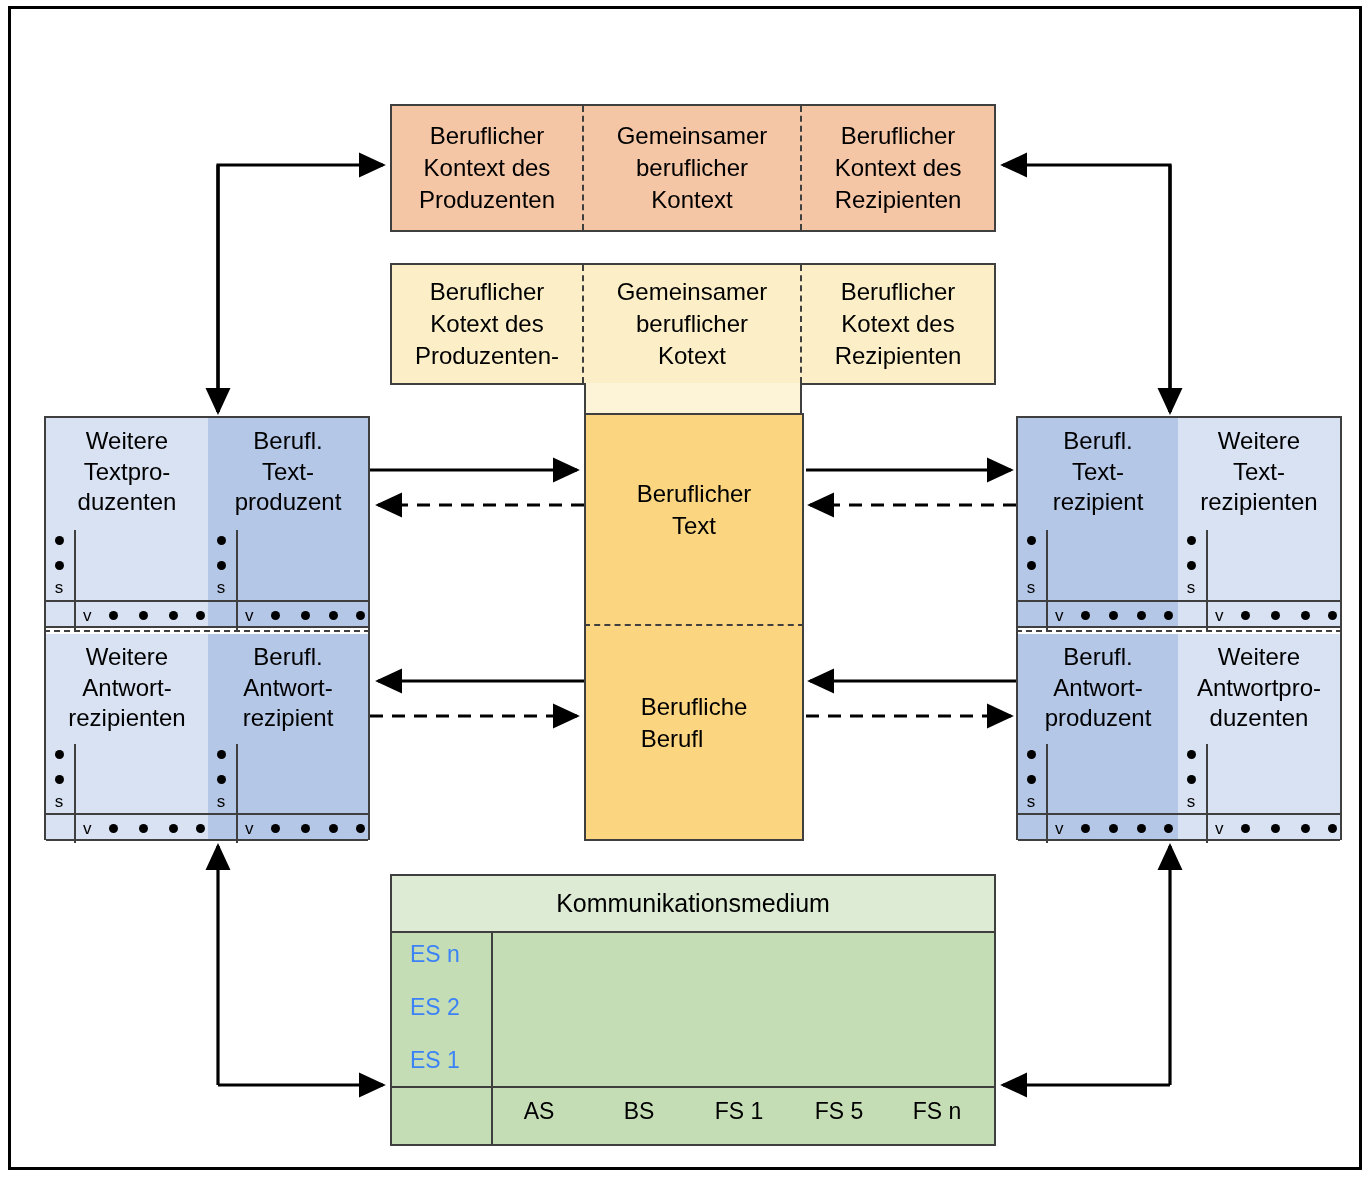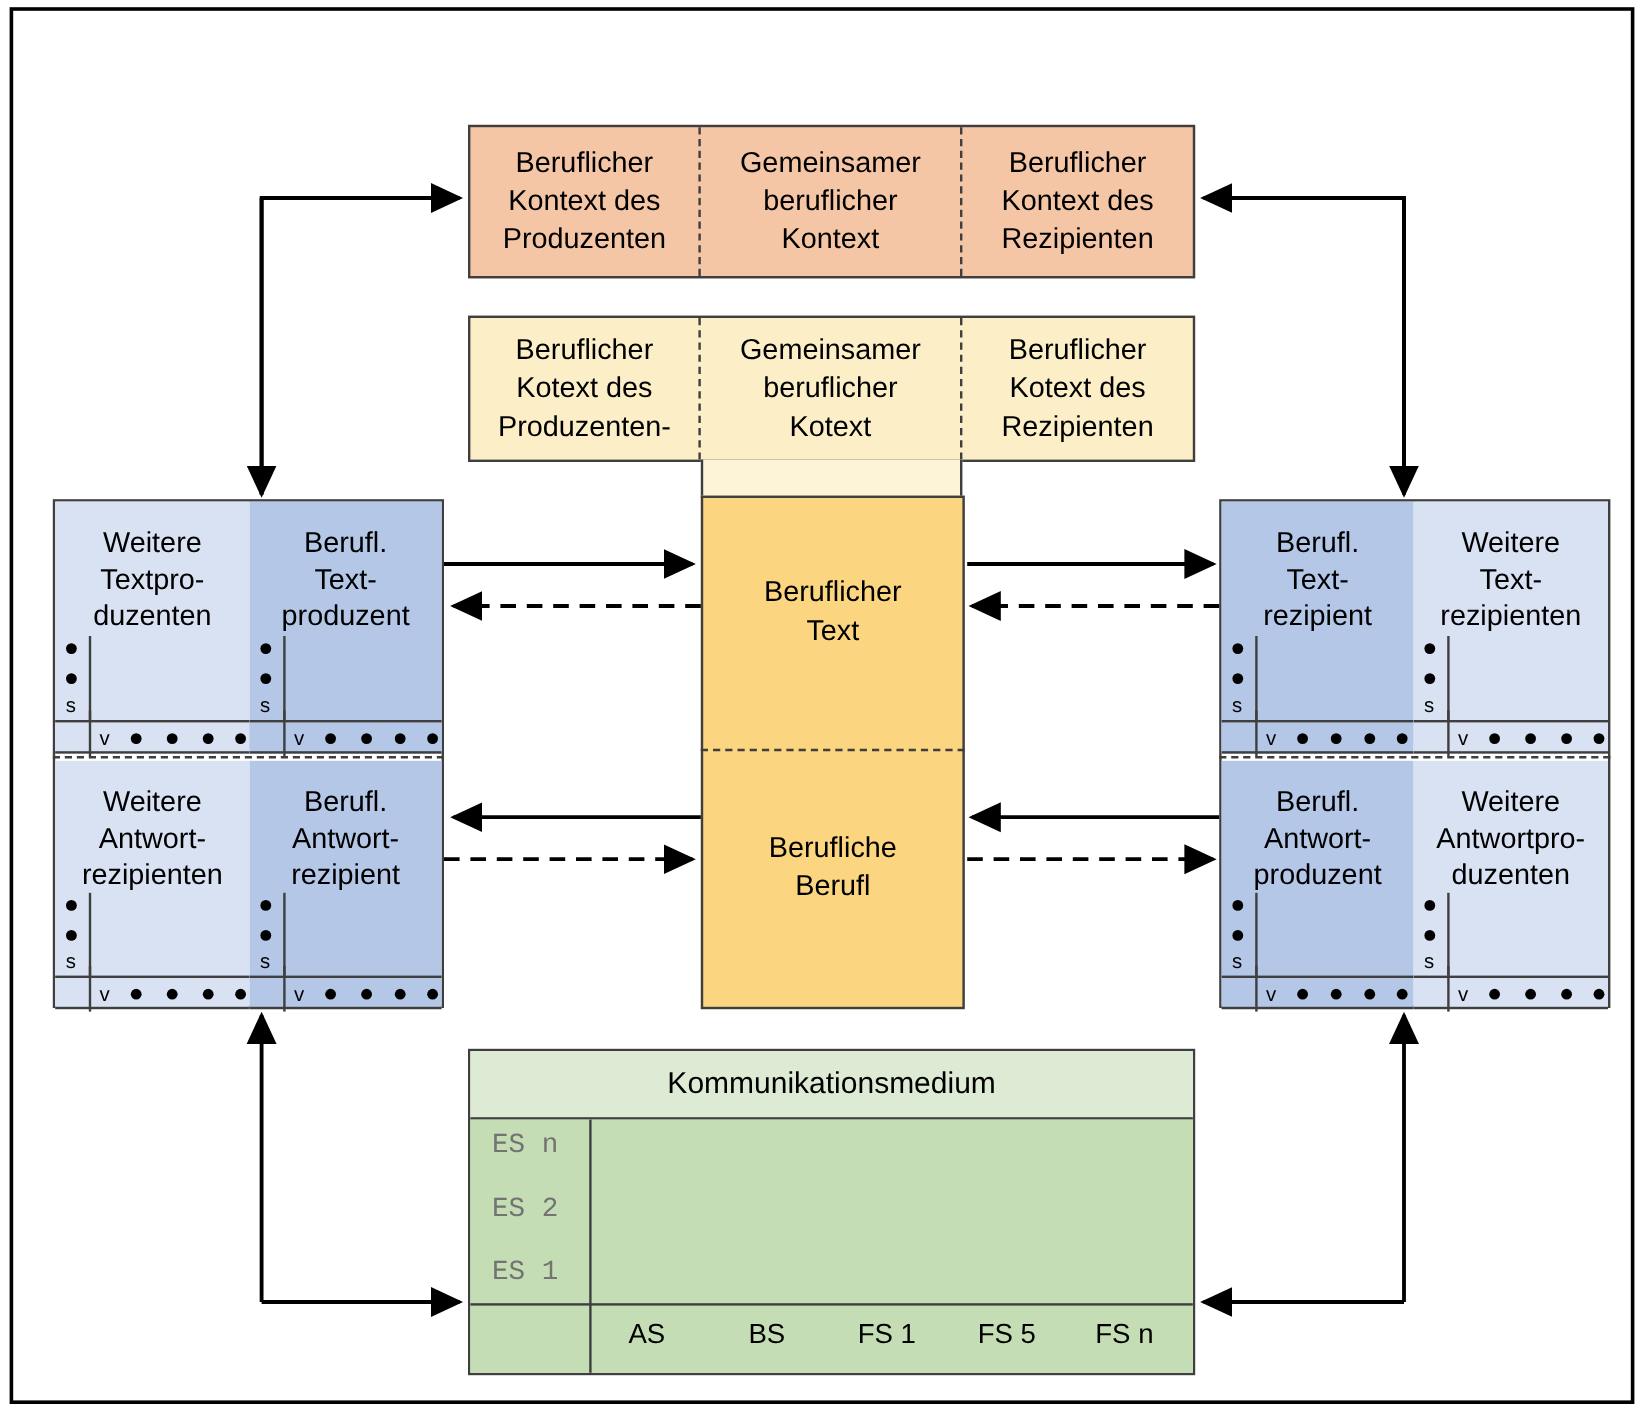--- a/index.html
+++ b/index.html
@@ -12,30 +12,30 @@
   .box{position:absolute;box-sizing:border-box;border:2px solid #3f3f3f;display:flex;align-items:center;justify-content:center;text-align:center;font-size:24px;line-height:1.30;color:#000;}
   .noborder{border:none;}
 
   .vdash{position:absolute;border-left:2px dashed #3f3f3f;}
   .hdash{position:absolute;border-top:2px dashed #3f3f3f;}
   .vline{position:absolute;border-left:2px solid #3f3f3f;}
   .hline{position:absolute;border-top:2px solid #3f3f3f;}
 
   
   .cell{position:absolute;box-sizing:border-box;}
-  .cell .ttl{position:absolute;left:0;right:0;top:8px;text-align:center;font-size:24px;line-height:1.28;color:#000;margin-top:12px;}
+  .cell .ttl{position:absolute;left:0;right:0;top:8px;text-align:center;font-size:24px;line-height:1.28;color:#000;}
   .smark{position:absolute;width:26px;text-align:center;font-size:17px;color:#000;}
   .sbar{position:absolute;border-left:2px solid #3f3f3f;}
   .dot{position:absolute;width:9px;height:9px;border-radius:50%;background:#000;}
   .vrow{position:absolute;box-sizing:border-box;border-top:2px solid #3f3f3f;border-bottom:2px solid #3f3f3f;}
   .vmark{position:absolute;font-size:17px;color:#000;}
 
   
   .gtitle{position:absolute;box-sizing:border-box;display:flex;align-items:center;justify-content:center;font-size:25px;color:#000;}
-  .eslab{position:absolute;font-size:23px;color:#737373;font-family:Liberation Mono, monospace;}
+  .eslab{position:absolute;font-size:23px;color:#3b82f6;}
   .fslab{position:absolute;font-size:23px;color:#000;text-align:center;}
 
   svg.ov{position:absolute;left:0;top:0;width:1370px;height:1177px;pointer-events:none;}
 </style>
 </head>
 <body>
 
 <div id="stage">
   <div id="frame"></div>
 
@@ -93,21 +93,21 @@
   <div style="position:absolute;left:584px;top:383px;width:218px;height:32px;background:#FDF3D6;border-left:2px solid #3f3f3f;border-right:2px solid #3f3f3f;box-sizing:border-box;"></div>
 
   <div class="box" style="left:584px;top:413px;width:220px;height:428px;background:#FBD57F;"></div>
   <div style="position:absolute;left:586px;top:415px;width:216px;height:190px;display:flex;align-items:center;justify-content:center;text-align:center;font-size:24px;line-height:1.35;">
     <span>
       <span>Beruflicher</span><br>
       <span>Text</span>
     </span>
   </div>
   <div class="hdash" style="left:584px;top:624px;width:220px;"></div>
-  <div style="position:absolute;left:586px;top:628px;width:216px;height:190px;display:flex;align-items:center;justify-content:center;text-align:center;font-size:24px;line-height:1.35;">
+  <div style="position:absolute;left:586px;top:628px;width:216px;height:190px;display:flex;align-items:center;justify-content:center;font-size:24px;line-height:1.35;">
     <span>
       <span>Berufliche</span><br>
       <span>Berufl</span>
     </span>
   </div>
 
   <div class="box" style="left:44px;top:416px;width:326px;height:424px;background:transparent;"></div>
 
   <div class="cell" style="left:46px;top:418px;width:162px;height:210px;background:#D9E2F3;">
     <div class="ttl">

